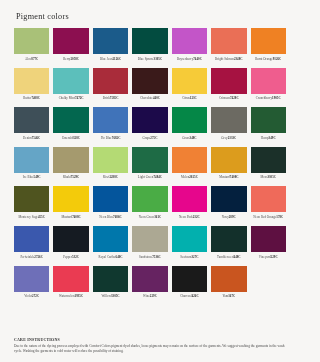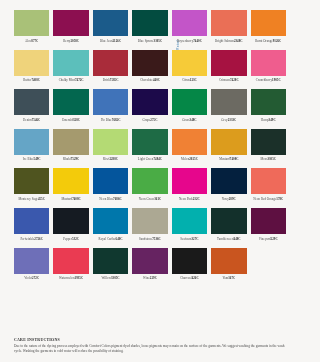--- a/index.html
+++ b/index.html
@@ -86,20 +86,21 @@
     font-size:3.4px;
     line-height:5px;
     color:#4a4a4a;
   }
 </style>
 </head>
 <body>
 
 <div class="page">
 
+  <div class="page-title">Pigment colors</div>
 
   <div class="retail-tab">Retail</div>
 
   <div class="grid">
       <div class="cell">
         <div class="swatch" style="background: rgb(169, 193, 120);"></div>
         <div class="label"><span>Aloe</span><span class="code">877C</span></div>
       </div>
       <div class="cell">
         <div class="swatch" style="background: rgb(140, 15, 80);"></div>

